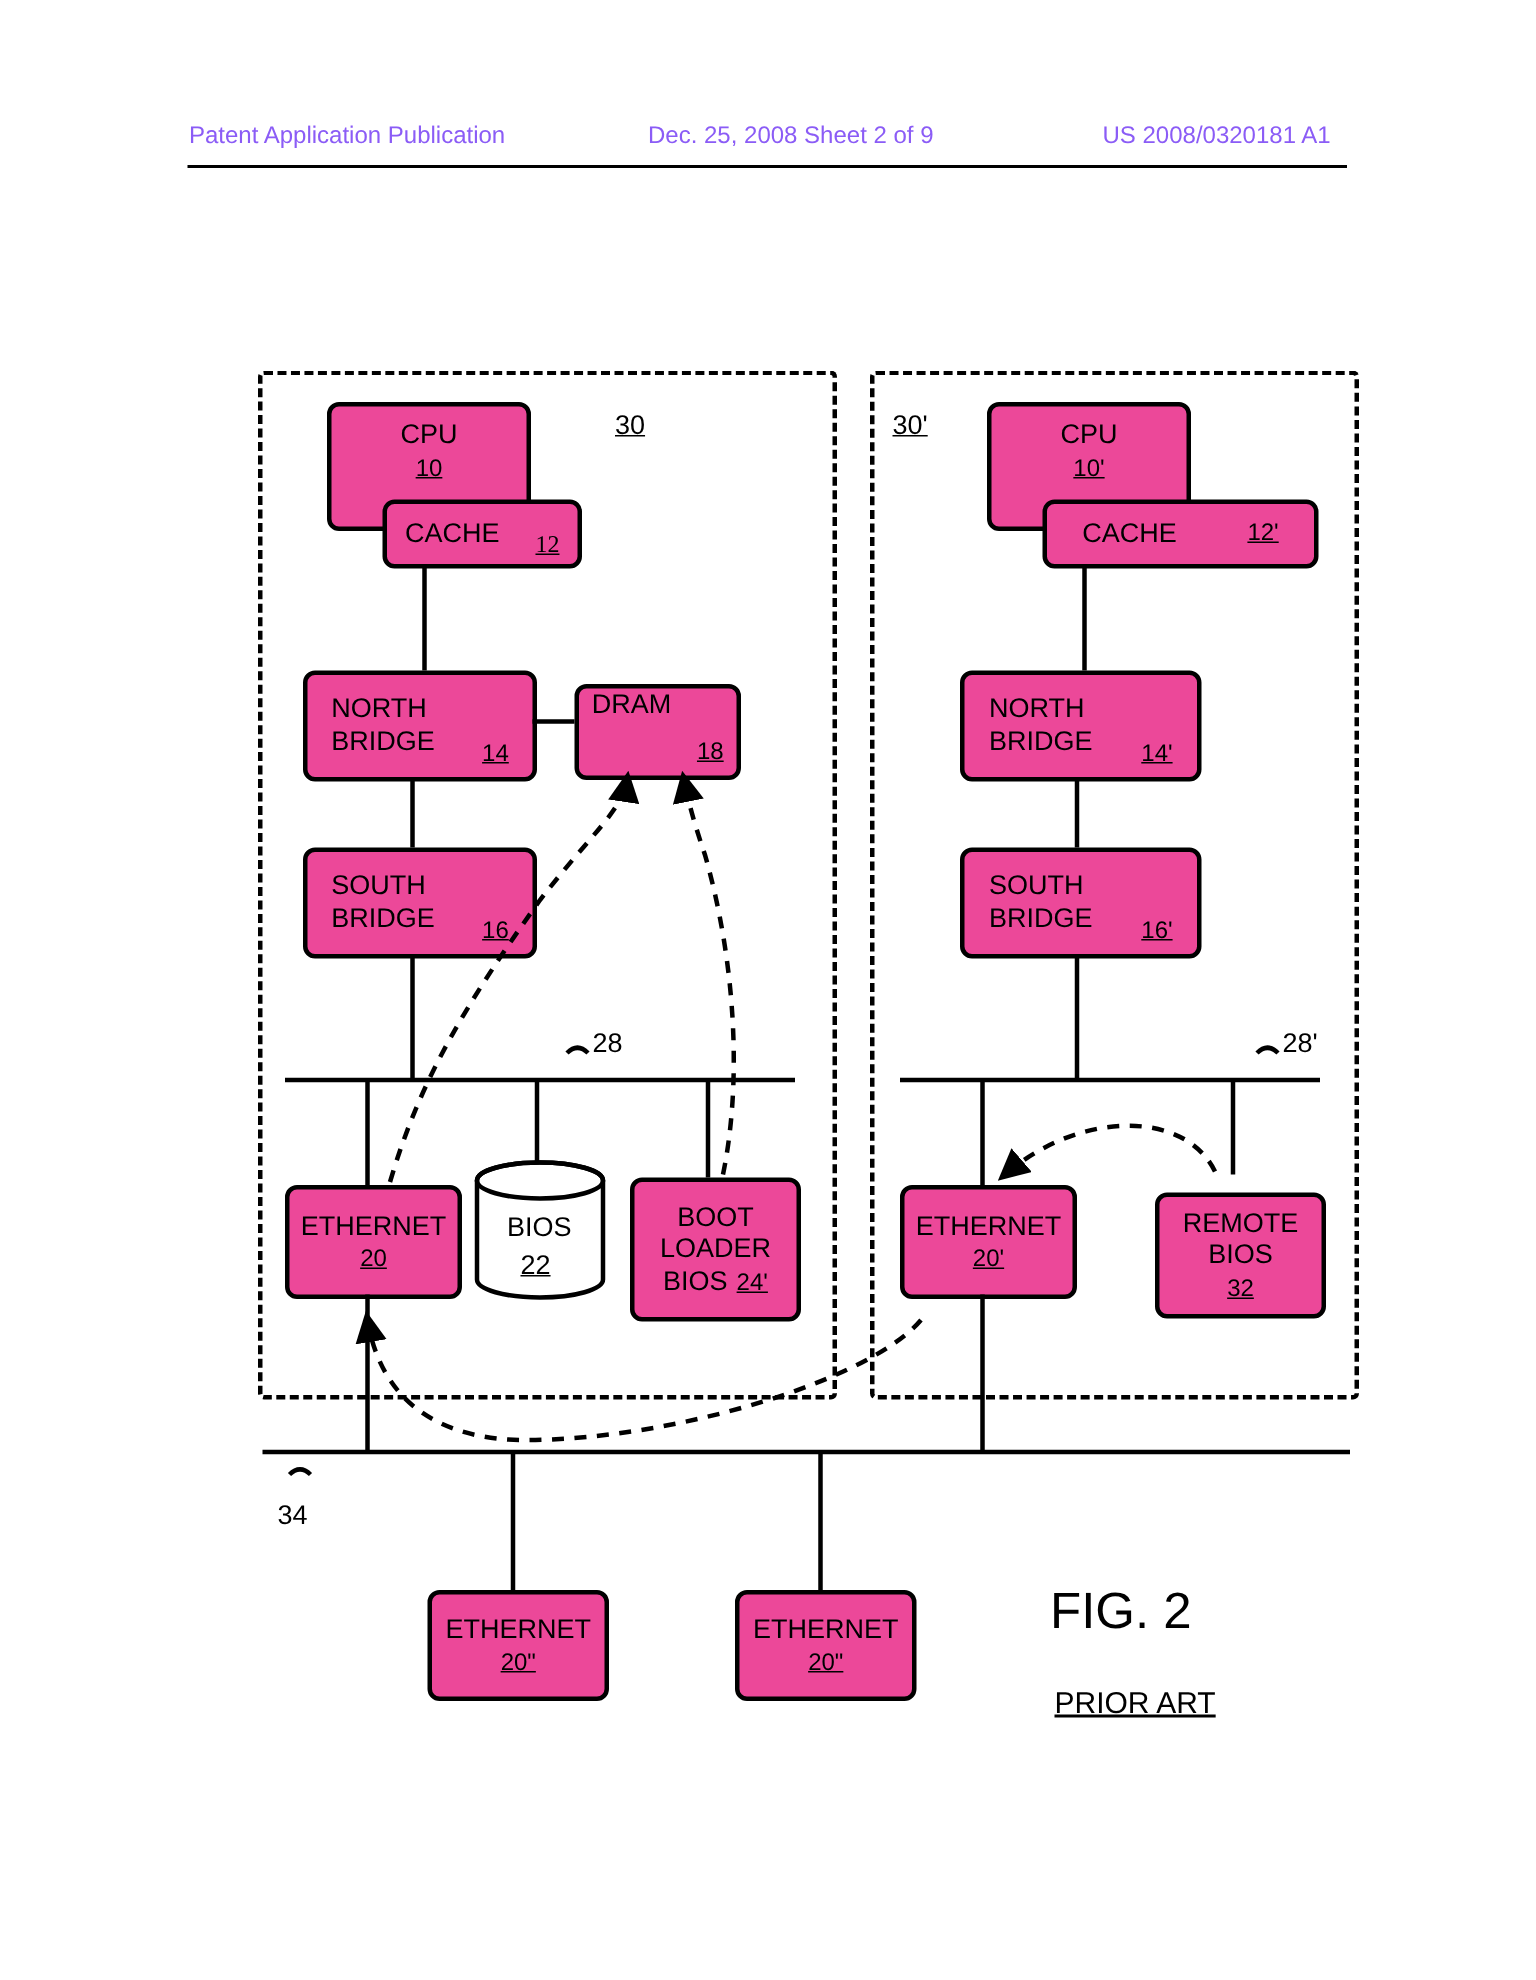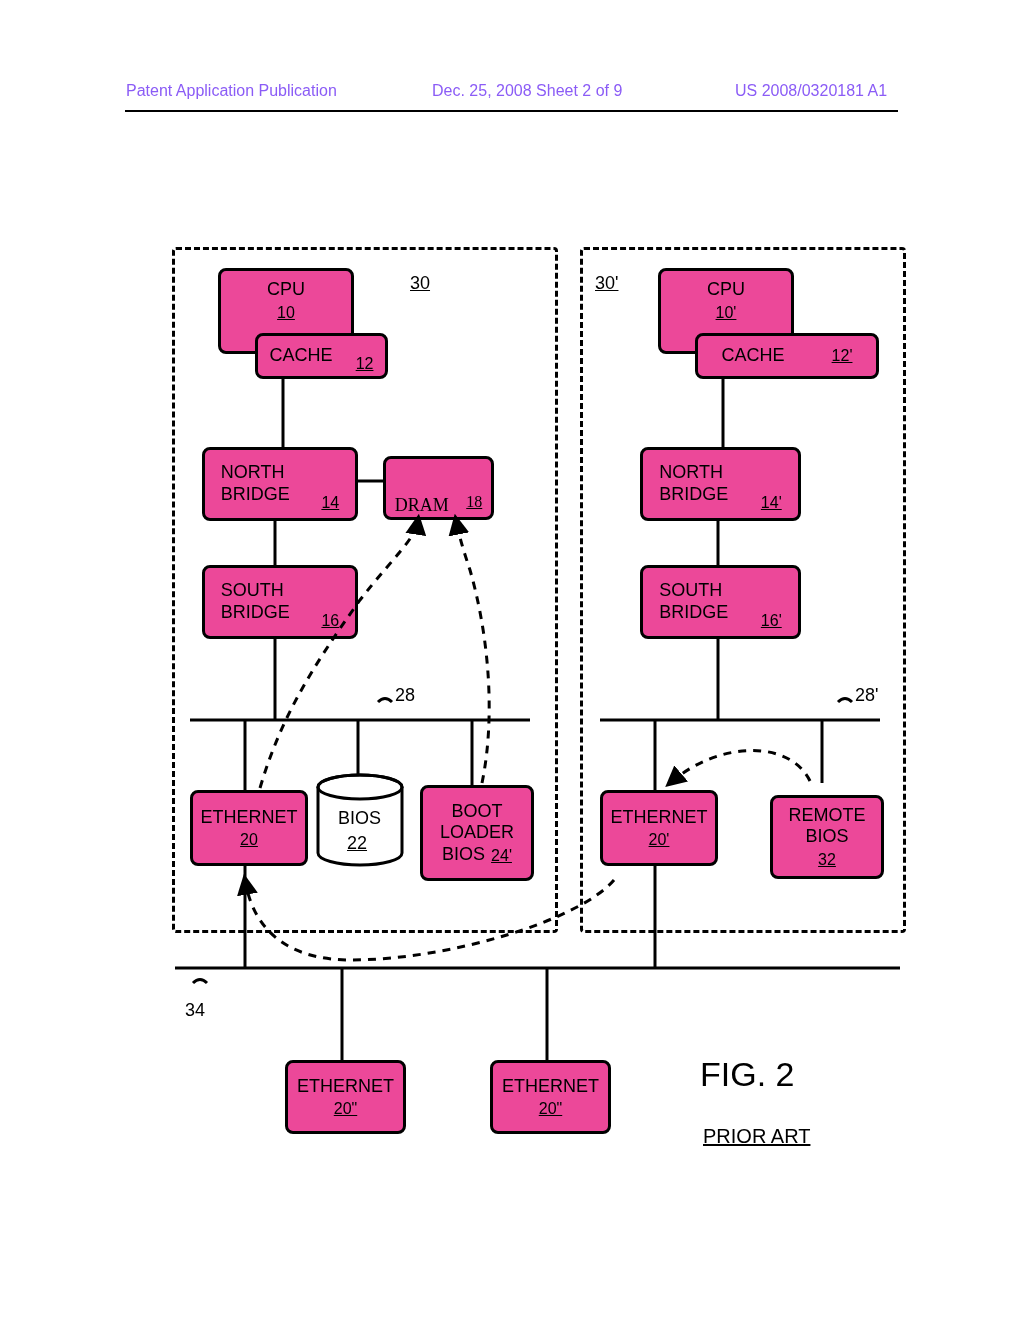--- a/index.html
+++ b/index.html
@@ -92,32 +92,32 @@
 
   <div class="reflabel" style="left:595px; top:273px;">30'</div>
 
   <div class="box" style="left:218px; top:268px; width:130px; height:72px; justify-content:flex-start; padding-top:8px;">
     <span>CPU</span>
     <span class="refnum">10</span>
   </div>
 
   <div class="box" style="left:255px; top:333px; width:127px; height:40px; flex-direction:row; justify-content:space-around;">
     <span>CACHE</span>
-    <span class="refnum" style="margin-top:16px;">12</span>
+    <span class="refnum" style="margin-top:16px;font-family:Liberation Serif, serif;">12</span>
   </div>
 
   <div class="box" style="left:202px; top:447px; width:150px; height:68px; flex-direction:row; align-items:center; justify-content:space-around;">
     <span style="text-align:left;">
       <span>NORTH</span><br>
       <span>BRIDGE</span>
     </span>
     <span class="refnum" style="align-self:flex-end; margin-bottom:6px;">14</span>
   </div>
 
-  <div class="box" style="left:383px; top:456px; width:105px; height:58px; flex-direction:row; justify-content:space-around; align-items:flex-end;font-family:Liberation Serif, serif;">
+  <div class="box" style="left:383px; top:456px; width:105px; height:58px; flex-direction:row; justify-content:space-around; align-items:flex-start;">
     <span>DRAM</span>
     <span class="refnum" style="align-self:flex-end; margin-bottom:6px;">18</span>
   </div>
 
   <div class="box" style="left:202px; top:565px; width:150px; height:68px; flex-direction:row; align-items:center; justify-content:space-around;">
     <span style="text-align:left;">
       <span>SOUTH</span><br>
       <span>BRIDGE</span>
     </span>
     <span class="refnum" style="align-self:flex-end; margin-bottom:6px;">16</span>

